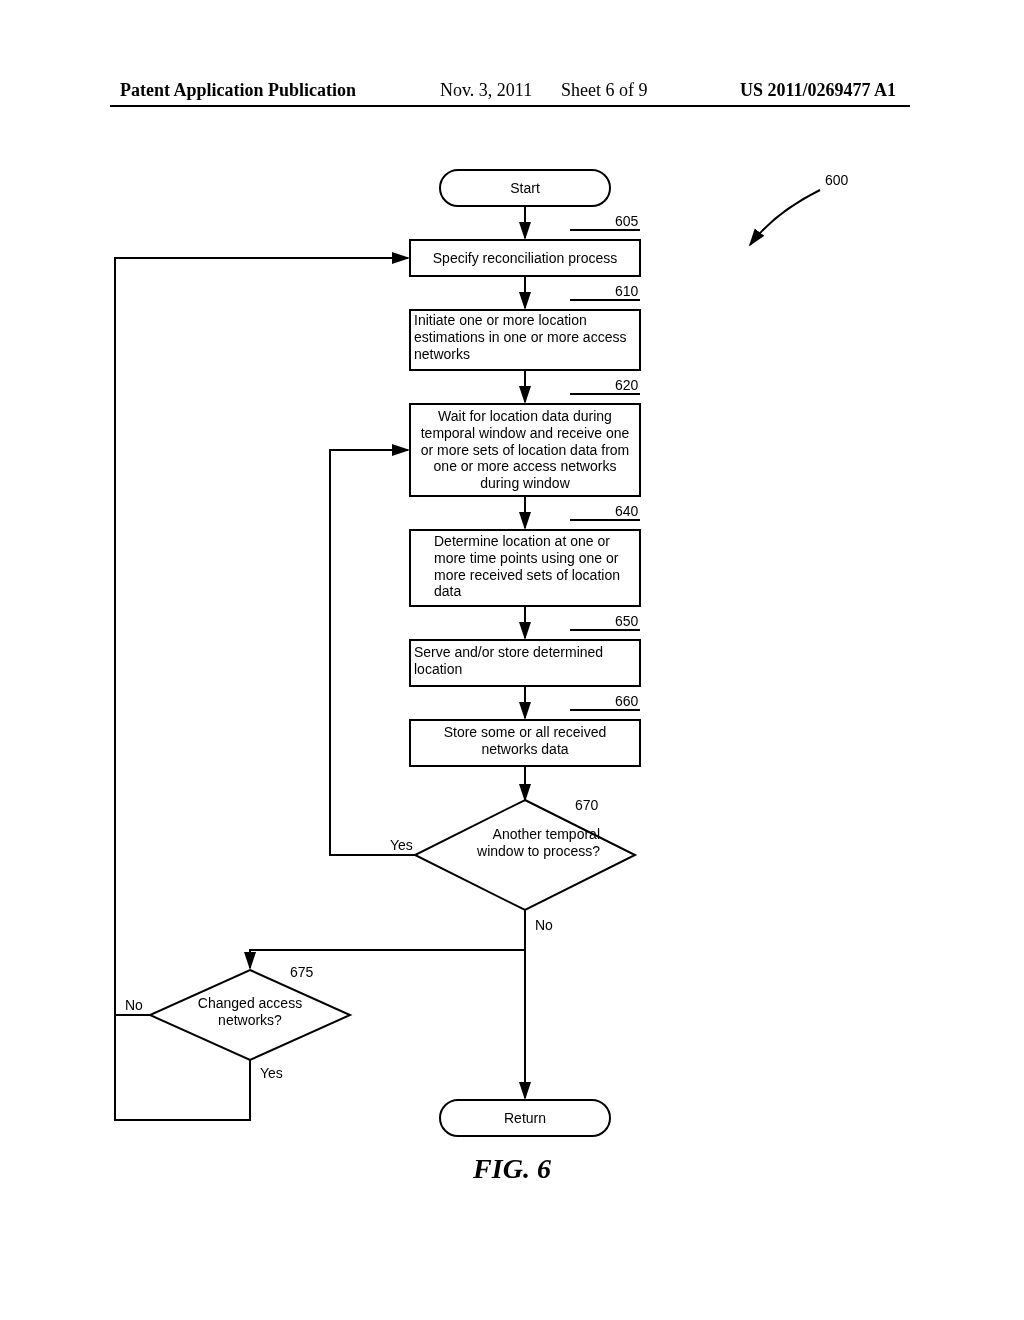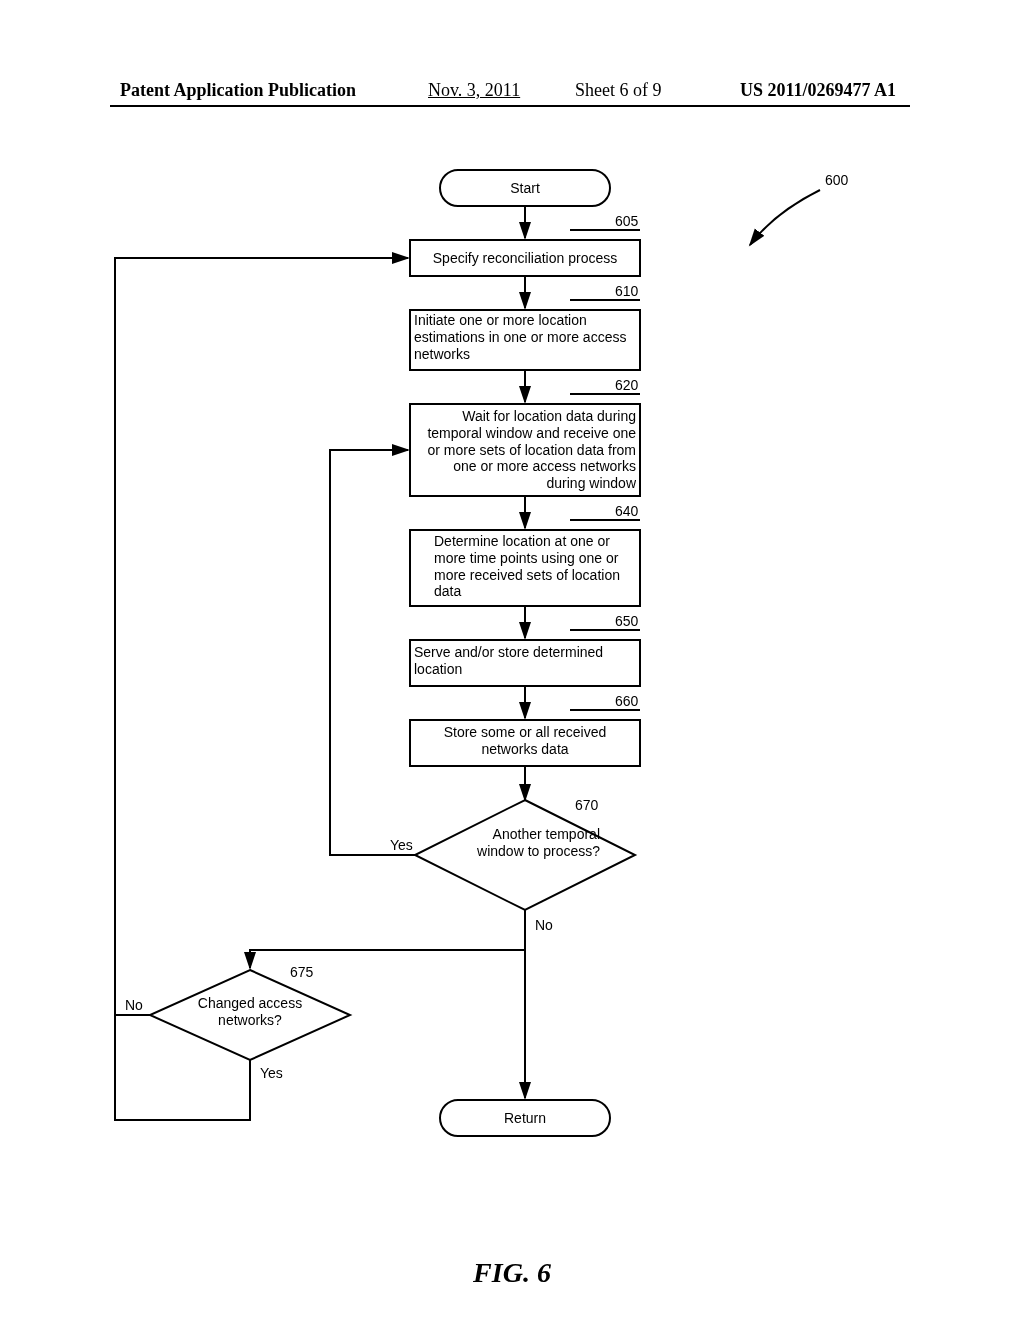--- a/index.html
+++ b/index.html
@@ -17,33 +17,33 @@
 }
 .header {
   position: absolute;
   top: 80px;
   left: 0;
   width: 1024px;
   font-family: "Times New Roman", serif;
   font-size: 18px;
 }
 .header .left { position: absolute; left: 120px; font-weight: bold; }
-.header .mid { position: absolute; left: 428px; text-decoration: underline; }
-.header .mid2 { position: absolute; left: 575px; }
+.header .mid { position: absolute; left: 440px; }
+.header .mid2 { position: absolute; left: 561px; }
 .header .right { position: absolute; left: 740px; font-weight: bold; }
 .hr {
   position: absolute;
   top: 105px;
   left: 110px;
   width: 800px;
   border-top: 2px solid #000;
 }
 .figcaption {
   position: absolute;
-  top: 1257px;
+  top: 1153px;
   left: 0;
   width: 1024px;
   text-align: center;
   font-family: "Times New Roman", serif;
   font-style: italic;
   font-weight: bold;
   font-size: 28px;
 }
 svg { position: absolute; top: 160px; left: 100px; }
 .box-text, .diamond-text, .term-text, .ref-text, .yn-text {
@@ -101,21 +101,21 @@
       </foreignObject>
     </g>
 
     <line x1="425" y1="210" x2="425" y2="242" stroke="#000" stroke-width="2" marker-end="url(#arrow)"></line>
     <line x1="470" y1="234" x2="540" y2="234" stroke="#000" stroke-width="2"></line>
     <text x="515" y="230" class="ref-text">620</text>
 
     <g>
       <rect x="310" y="244" width="230" height="92" fill="none" stroke="#000" stroke-width="2"></rect>
       <foreignObject x="314" y="248" width="222" height="86">
-        <div xmlns="http://www.w3.org/1999/xhtml" style="font:14px Arial;text-align:right;line-height:1.2;">Wait for location data during temporal window and receive one or more sets of location data from one or more access networks during window</div>
+        <div xmlns="http://www.w3.org/1999/xhtml" style="font:14px Arial;text-align:center;line-height:1.2;">Wait for location data during temporal window and receive one or more sets of location data from one or more access networks during window</div>
       </foreignObject>
     </g>
 
     <line x1="425" y1="336" x2="425" y2="368" stroke="#000" stroke-width="2" marker-end="url(#arrow)"></line>
     <line x1="470" y1="360" x2="540" y2="360" stroke="#000" stroke-width="2"></line>
     <text x="515" y="356" class="ref-text">640</text>
 
     <g>
       <rect x="310" y="370" width="230" height="76" fill="none" stroke="#000" stroke-width="2"></rect>
       <foreignObject x="314" y="373" width="222" height="70">

